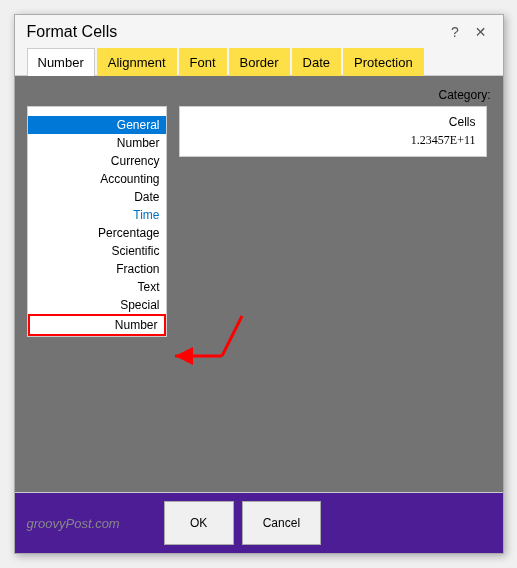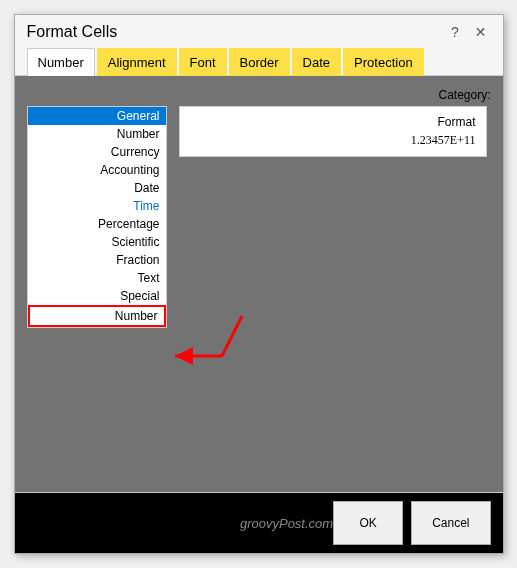--- a/index.html
+++ b/index.html
@@ -101,20 +101,21 @@
     }
     .list-item {
       padding: 2px 6px;
       cursor: pointer;
       font-size: 12px;
       color: #000;
     }
     .list-item.selected {
       background: #0078d7;
       color: #fff;
+      margin-top: 9px;
     }
     .list-item.highlighted {
       border: 2px solid red;
       background: #fff;
       color: #000;
     }
     .list-item.time-color {
       color: #0070c0;
     }
     .right-panel {
@@ -139,26 +140,27 @@
       color: #000;
       font-family: Liberation Serif, serif;
     }
     .description {
       font-size: 12px;
       color: #000;
       line-height: 1.5;
       margin-top: 8px;
     }
     .bottom-bar {
-      background: #000000;
+      background: #4c1d95;
       padding: 8px 12px;
       display: flex;
       align-items: center;
-      justify-content: flex-end;
+      justify-content: flex-start;
       border-top: 1px solid #ccc;
+      gap: 44px;
     }
     .watermark {
       font-size: 13px;
       color: #888;
       font-style: italic;
     }
     .btn-group {
       display: flex;
       gap: 8px;
     }
@@ -226,21 +228,21 @@
           </defs>
 
           <line x1="195" y1="250" x2="148" y2="250" stroke="red" stroke-width="3" marker-end="url(#arrowhead)"></line>
 
           <line x1="195" y1="250" x2="215" y2="210" stroke="red" stroke-width="3"></line>
         </svg>
       </div>
 
       <div class="right-panel">
         <div class="sample-section">
-          <div class="sample-label">Format</div>
+          <div class="sample-label">Cells</div>
           <div class="sample-value">1.23457E+11</div>
         </div>
       </div>
     </div>
   </div>
 
   <div class="bottom-bar">
     <span class="watermark">groovyPost.com</span>
     <div class="btn-group">
       <button class="btn">OK</button>

